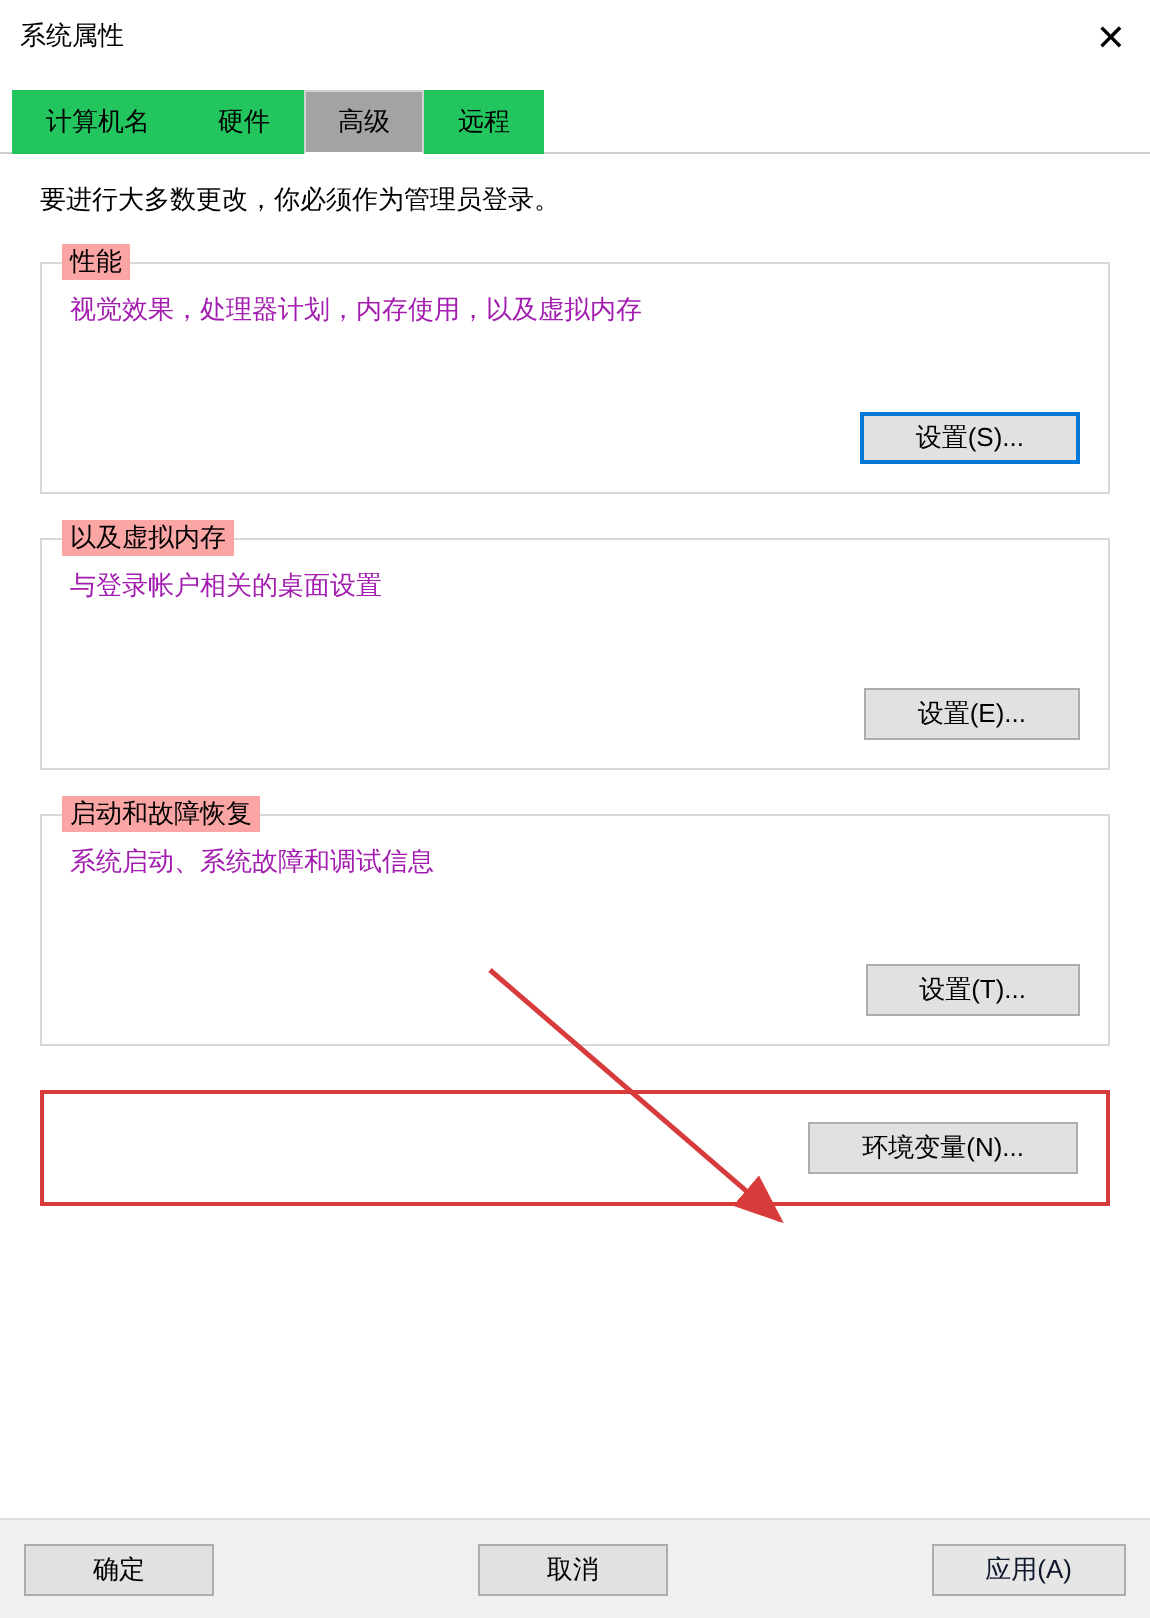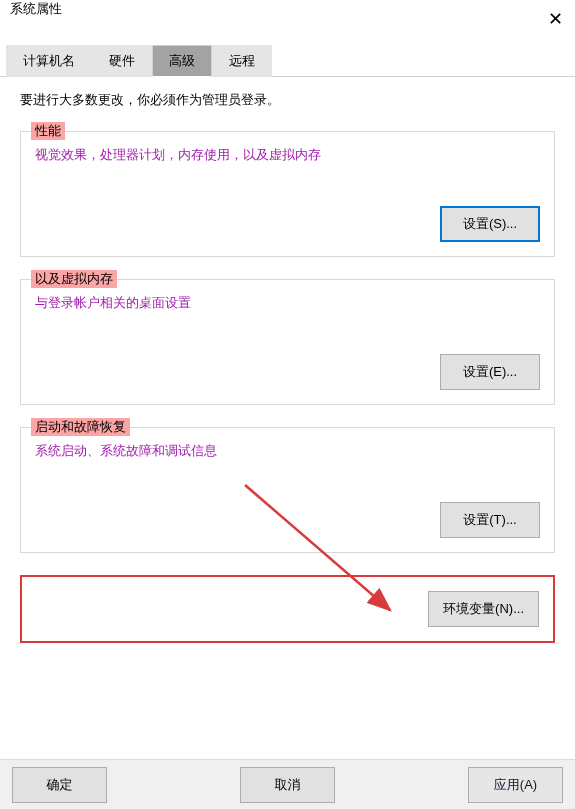--- a/index.html
+++ b/index.html
@@ -8,20 +8,21 @@
       font-size: 13px;
       background: #ffffff;
       width: 575px;
       height: 809px;
       overflow: hidden;
       position: relative;
     }
     .titlebar {
       height: 36px;
       display: flex;
+      align-items: center;
       padding: 0 10px;
       border-bottom: none;
       position: relative;
     }
     .titlebar-title {
       font-size: 13px;
       color: #000;
     }
     .close-btn {
       position: absolute;
@@ -38,21 +39,21 @@
       margin-top: 8px;
       border-bottom: 1px solid #d0d0d0;
       position: relative;
     }
     .tab {
       padding: 6px 16px;
       font-size: 13px;
       border: 1px solid transparent;
       border-bottom: none;
       cursor: pointer;
-      background: #e5e5e5;
+      background: #22c55e;
       position: relative;
       top: 1px;
     }
     .tab.active {
       border: 1px solid #d0d0d0;
       border-bottom: 1px solid #fff;
       background: #a3a3a3;
     }
     .tab-content {
       padding: 14px 20px 10px 20px;
@@ -80,22 +81,22 @@
       font-size: 13px;
       margin-bottom: 42px;
       color: #a21caf;
     }
     .groupbox-btnrow {
       display: flex;
       justify-content: flex-end;
     }
     .win-btn {
       min-width: 100px;
-      height: 36px;
-      padding: 0 14px;
+      height: 26px;
+      padding: 0 26px;
       font-size: 13px;
       background: #e1e1e1;
       border: 1px solid #adadad;
       cursor: pointer;
       font-family: inherit;
     }
     .win-btn.highlighted {
       border: 2px solid #0078d7;
       background: #e1e1e1;
     }

